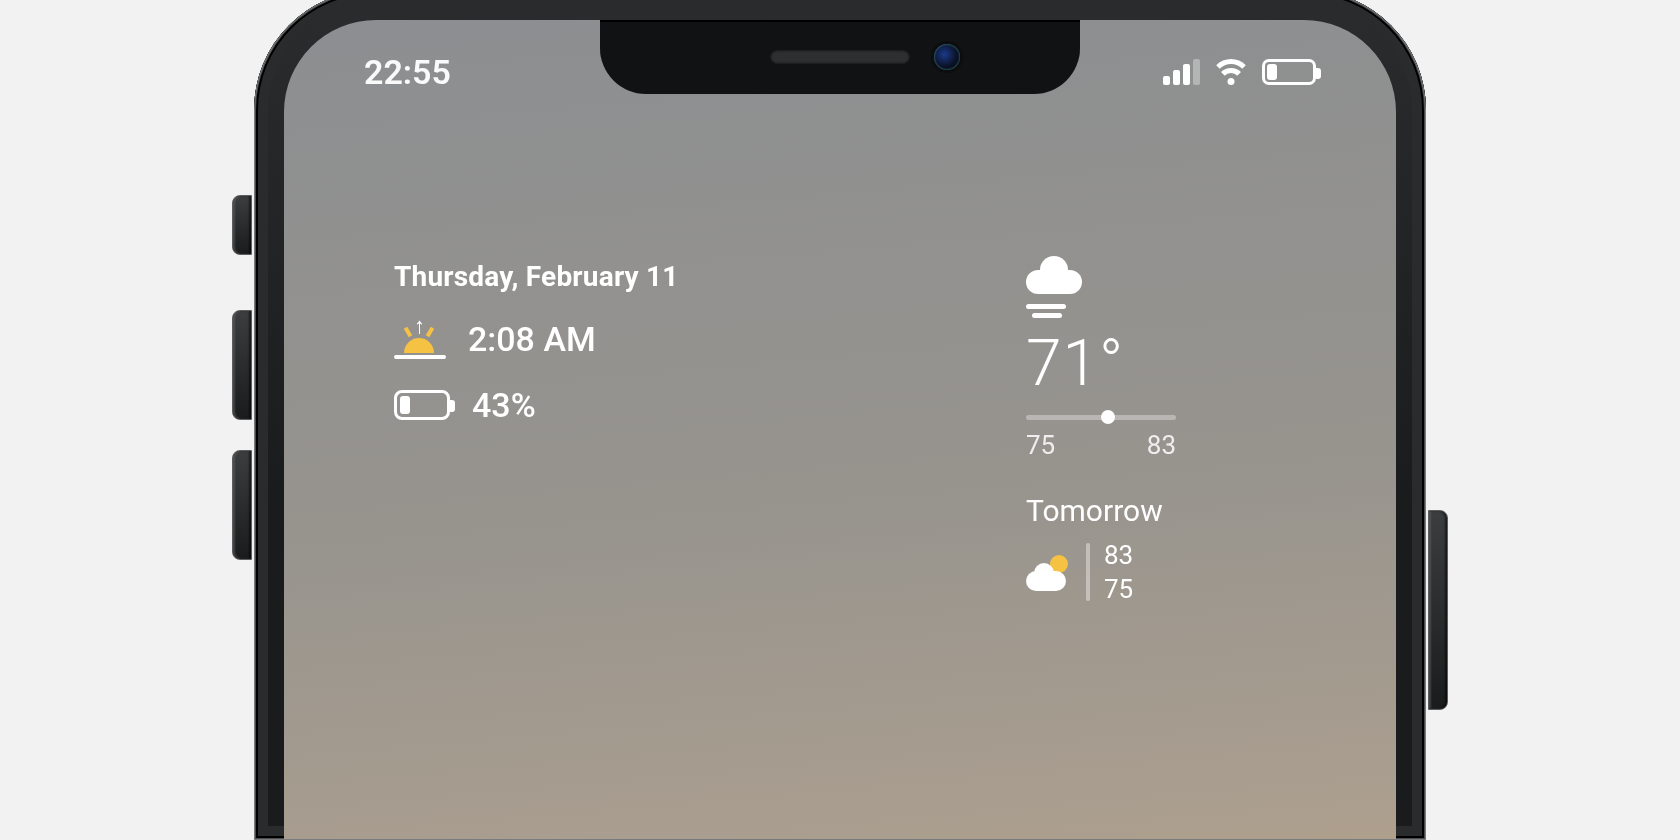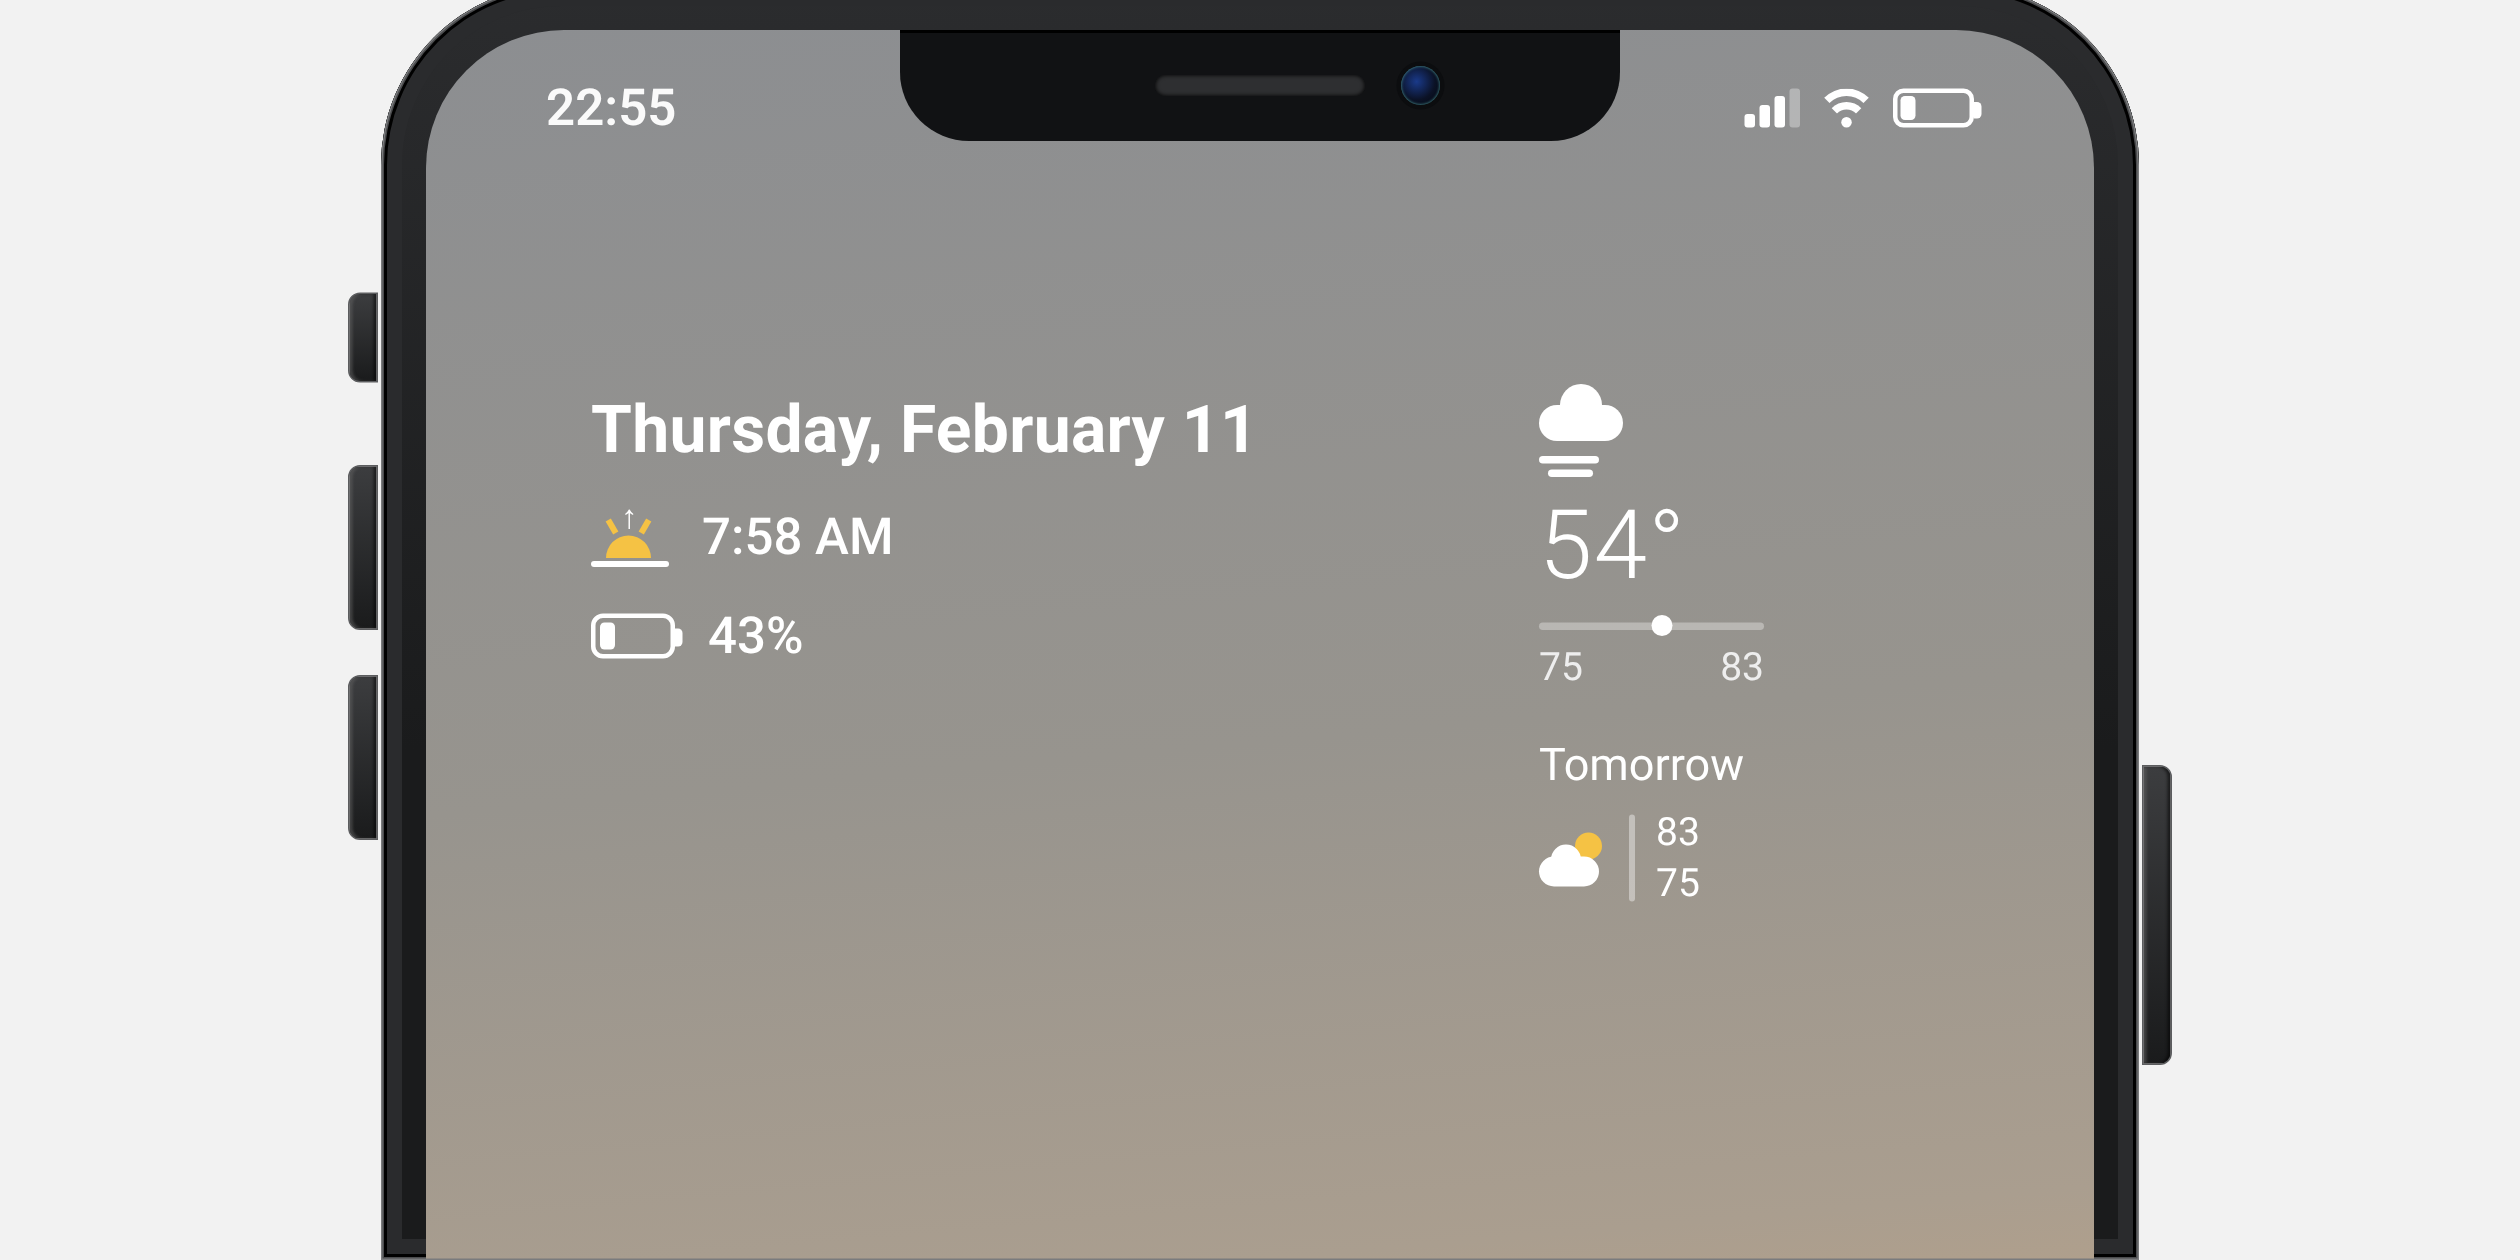--- a/index.html
+++ b/index.html
@@ -139,21 +139,21 @@
     position: absolute;
     top: 240px;
     left: 110px;
     right: 110px;
     display: grid;
     grid-template-columns: 1fr 260px;
     gap: 40px;
     color:#fff;
   }
   .date-title {
-    font-size: 44px;
+    font-size: 28px;
     font-weight: 700;
     letter-spacing: 0.2px;
   }
   .info-row {
     display:flex; align-items:center; gap:22px;
     margin-top: 26px;
     font-size: 34px;
     font-weight: 500;
   }
 
@@ -278,41 +278,41 @@
         <div>
           <div class="date-title">Thursday, February 11</div>
 
           <div class="info-row">
             <span class="sunrise-icon">
               <span class="rays"></span>
               <span class="sun"></span>
               <span class="arrow">↑</span>
               <span class="base"></span>
             </span>
-            <span>7:58 AM</span>
+            <span>2:08 AM</span>
           </div>
 
           <div class="info-row">
             <span class="bat2-icon">
                 <span class="fill"></span>
               </span>
             <span>43%</span>
           </div>
 
         </div>
 
         <div class="wx">
           <div class="wx-iconwrap">
             <span class="cloud-icon"></span>
             <span class="fog-lines">
                 <span></span>
                 <span></span>
               </span>
           </div>
-          <div class="wx-temp">54°</div>
+          <div class="wx-temp">71°</div>
 
           <div class="wx-range">
             <div class="track">
                 <div class="knob" style="left:50%;"></div>
               </div>
             <div class="wx-range-labels">
               <span>75</span>
               <span>83</span>
             </div>
           </div>

